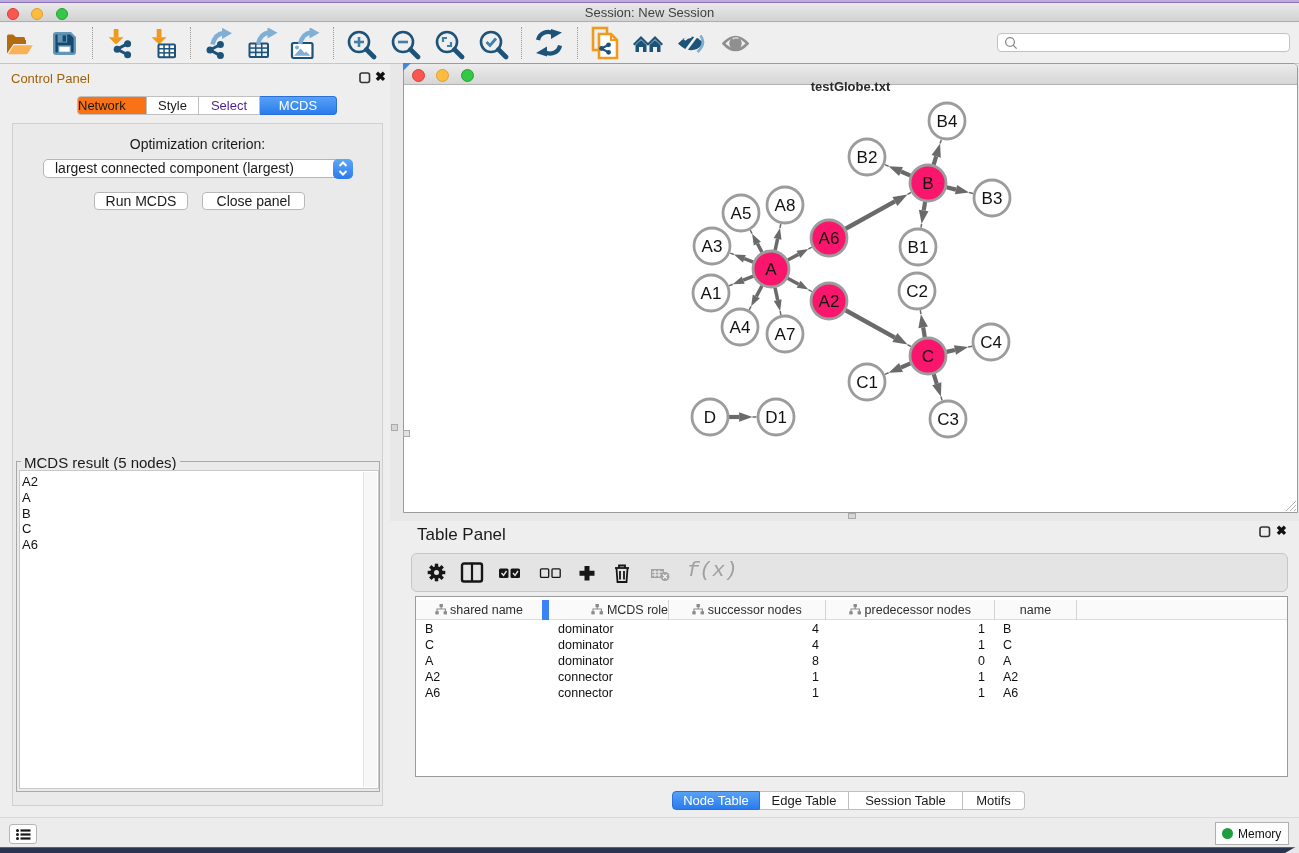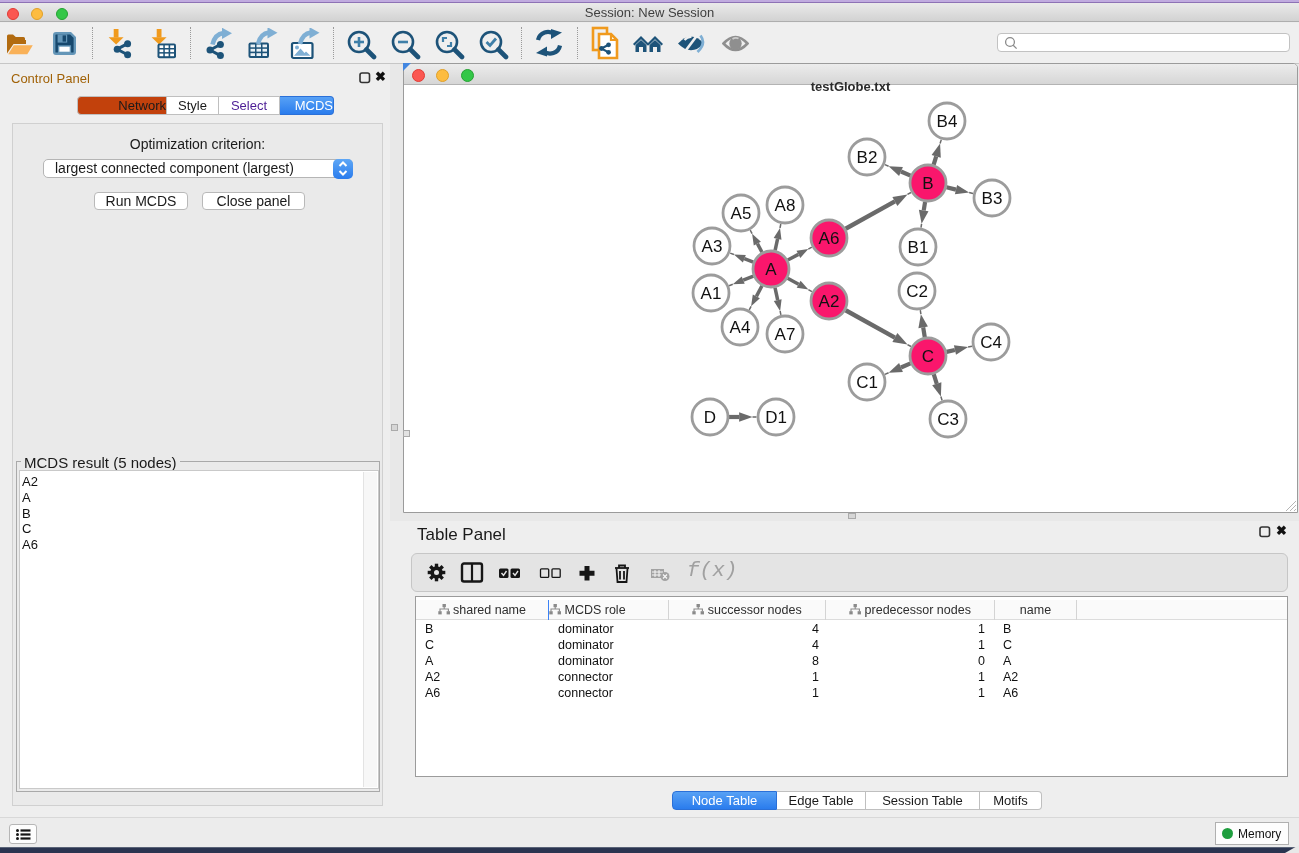--- a/index.html
+++ b/index.html
@@ -180,28 +180,28 @@
 </svg>
 
 <div class="abs" style="left:0;top:64px;width:390px;height:753px;background:#eeeeee"></div>
 <div class="abs" style="left:11px;top:71px;font-size:13px;color:#a16207">Control Panel</div>
 <svg class="abs" style="left:359px;top:72px" width="12" height="12" viewBox="0 0 12 12">
  <rect x="1" y="1" width="9.5" height="9.5" rx="2" fill="none" stroke="#333" stroke-width="1.6"></rect>
   </svg>
 <div class="abs" style="left:375px;top:69px;font-size:13px;font-weight:bold;color:#111">✖</div>
 
 <div class="abs" style="left:77px;top:96px;height:19px;display:flex;font-size:13px;">
- <div style="width:90px;background:#c2410c;border:1px solid #bfbfbf;border-radius:4px 0 0 4px;
-   text-align:right;line-height:18px;color:#1a1a1a">Network</div>
+ <div style="width:70px;background:#f97316;border:1px solid #bfbfbf;border-radius:4px 0 0 4px;
+   text-align:left;line-height:18px;color:#1a1a1a">Network</div>
  <div style="width:52px;background:#fff;border:1px solid #bfbfbf;border-left:none;
    text-align:center;line-height:18px;color:#1a1a1a">Style</div>
  <div style="width:61px;background:#fff;border:1px solid #bfbfbf;border-left:none;
    text-align:center;line-height:18px;color:#4c1d95">Select</div>
- <div style="width:54px;background:linear-gradient(#57a1f5,#2a7ced);border:1px solid #2a70d8;
-   border-left:none;border-radius:0 4px 4px 0;text-align:right;line-height:18px;color:#fff">MCDS</div>
+ <div style="width:77px;background:linear-gradient(#57a1f5,#2a7ced);border:1px solid #2a70d8;
+   border-left:none;border-radius:0 4px 4px 0;text-align:center;line-height:18px;color:#fff">MCDS</div>
 </div>
 
 <div class="abs" style="left:12px;top:123px;width:371px;height:683px;background:#eaeaea;
   border:1px solid #d0d0d0"></div>
 <div class="abs" style="left:12px;top:136px;width:371px;text-align:center;font-size:14px;
   color:#1a1a1a">Optimization criterion:</div>
 
 <div class="abs" style="left:43px;top:159px;width:310px;height:19px;background:#fff;
   border:1px solid #b5b5b5;border-radius:5px"></div>
 <div class="abs" style="left:55px;top:160px;font-size:14px;color:#1a1a1a">largest connected component (largest)</div>
@@ -411,27 +411,27 @@
       <line x1="234" y1="8" x2="234" y2="15" stroke="#fff"></line>
   <circle cx="240" cy="14.5" r="4.5" fill="#8a8a8a"></circle>
   <path d="M238 12.5 L242 16.5 M242 12.5 L238 16.5" stroke="#fff" stroke-width="1.2"></path>
  </g>
 </svg>
 <div class="abs" style="left:687px;top:559px;font-size:21px;font-style:italic;color:#a0a0a0;
   font-family:Liberation Mono, monospace">f(x)</div>
 
 <div class="abs" style="left:415px;top:596px;width:873px;height:181px;background:#fff;border:1px solid #9b9b9b"></div>
 <div class="abs" style="left:416px;top:600px;width:871px;height:20px;background:#fafafa;border-bottom:1px solid #dcdcdc"></div>
-<div class="abs" style="left:415.5px;top:600px;width:133.5px;height:20px;border-right:1px solid #3b82f6;text-align:center;font-size:12.5px;color:#2e2e2e;line-height:20px"><svg width="12" height="11" viewBox="0 0 12 11" style="vertical-align:-1px">
+<div class="abs" style="left:415.5px;top:600px;width:133.5px;height:20px;border-right:7px solid #3b82f6;text-align:center;font-size:12.5px;color:#2e2e2e;line-height:20px"><svg width="12" height="11" viewBox="0 0 12 11" style="vertical-align:-1px">
       <rect x="4.5" y="0" width="3.4" height="3.2" fill="#8a8a8a"></rect>
       <path d="M6.2 3 L6.2 5 M2 7.5 L2 5 L10.4 5 L10.4 7.5" stroke="#8a8a8a" fill="none" stroke-width="1.1"></path>
       <rect x="0.3" y="7.2" width="3.4" height="3.2" fill="#8a8a8a"></rect>
       <rect x="8.6" y="7.2" width="3.4" height="3.2" fill="#8a8a8a"></rect>
     </svg>&nbsp;shared name</div>
-<div class="abs" style="left:549px;top:600px;width:120px;height:20px;border-right:1px solid #d4d4d4;text-align:left;font-size:12.5px;color:#2e2e2e;line-height:20px"><svg width="12" height="11" viewBox="0 0 12 11" style="vertical-align:-1px">
+<div class="abs" style="left:549px;top:600px;width:120px;height:20px;border-right:1px solid #d4d4d4;text-align:right;font-size:12.5px;color:#2e2e2e;line-height:20px"><svg width="12" height="11" viewBox="0 0 12 11" style="vertical-align:-1px">
       <rect x="4.5" y="0" width="3.4" height="3.2" fill="#8a8a8a"></rect>
       <path d="M6.2 3 L6.2 5 M2 7.5 L2 5 L10.4 5 L10.4 7.5" stroke="#8a8a8a" fill="none" stroke-width="1.1"></path>
       <rect x="0.3" y="7.2" width="3.4" height="3.2" fill="#8a8a8a"></rect>
       <rect x="8.6" y="7.2" width="3.4" height="3.2" fill="#8a8a8a"></rect>
     </svg>&nbsp;MCDS role</div>
 <div class="abs" style="left:669px;top:600px;width:157px;height:20px;border-right:1px solid #d4d4d4;text-align:center;font-size:12.5px;color:#2e2e2e;line-height:20px"><svg width="12" height="11" viewBox="0 0 12 11" style="vertical-align:-1px">
       <rect x="4.5" y="0" width="3.4" height="3.2" fill="#8a8a8a"></rect>
       <path d="M6.2 3 L6.2 5 M2 7.5 L2 5 L10.4 5 L10.4 7.5" stroke="#8a8a8a" fill="none" stroke-width="1.1"></path>
       <rect x="0.3" y="7.2" width="3.4" height="3.2" fill="#8a8a8a"></rect>
       <rect x="8.6" y="7.2" width="3.4" height="3.2" fill="#8a8a8a"></rect>
@@ -463,21 +463,21 @@
 <div class="abs" style="left:740px;top:670.1000000000001px;width:79px;text-align:right;font-size:12.5px;color:#111">1</div>
 <div class="abs" style="left:905px;top:670.1000000000001px;width:80px;text-align:right;font-size:12.5px;color:#111">1</div>
 <div class="abs" style="left:1003px;top:670.1000000000001px;font-size:12.5px;color:#111">A2</div>
 <div class="abs" style="left:425px;top:686.3000000000002px;font-size:12.5px;color:#111">A6</div>
 <div class="abs" style="left:558px;top:686.3000000000002px;font-size:12.5px;color:#111">connector</div>
 <div class="abs" style="left:740px;top:686.3000000000002px;width:79px;text-align:right;font-size:12.5px;color:#111">1</div>
 <div class="abs" style="left:905px;top:686.3000000000002px;width:80px;text-align:right;font-size:12.5px;color:#111">1</div>
 <div class="abs" style="left:1003px;top:686.3000000000002px;font-size:12.5px;color:#111">A6</div>
 
 <div class="abs" style="left:672px;top:791px;height:19px;display:flex;font-size:13px">
- <div style="width:105px;background:linear-gradient(#57a1f5,#2a7ced);border:1px solid #2a70d8;
+ <div style="width:88px;background:linear-gradient(#57a1f5,#2a7ced);border:1px solid #2a70d8;
    border-radius:4px 0 0 4px;text-align:center;line-height:18px;color:#fff">Node Table</div>
  <div style="width:89px;background:#fff;border:1px solid #bfbfbf;border-left:none;
    text-align:center;line-height:18px;color:#1a1a1a">Edge Table</div>
  <div style="width:114px;background:#fff;border:1px solid #bfbfbf;border-left:none;
    text-align:center;line-height:18px;color:#1a1a1a">Session Table</div>
  <div style="width:62px;background:#fff;border:1px solid #bfbfbf;border-left:none;
    border-radius:0 4px 4px 0;text-align:center;line-height:18px;color:#1a1a1a">Motifs</div>
 </div>
 
 <div class="abs" style="left:0;top:817px;width:1299px;height:31px;background:#ececec;border-top:1px solid #d8d8d8"></div>

